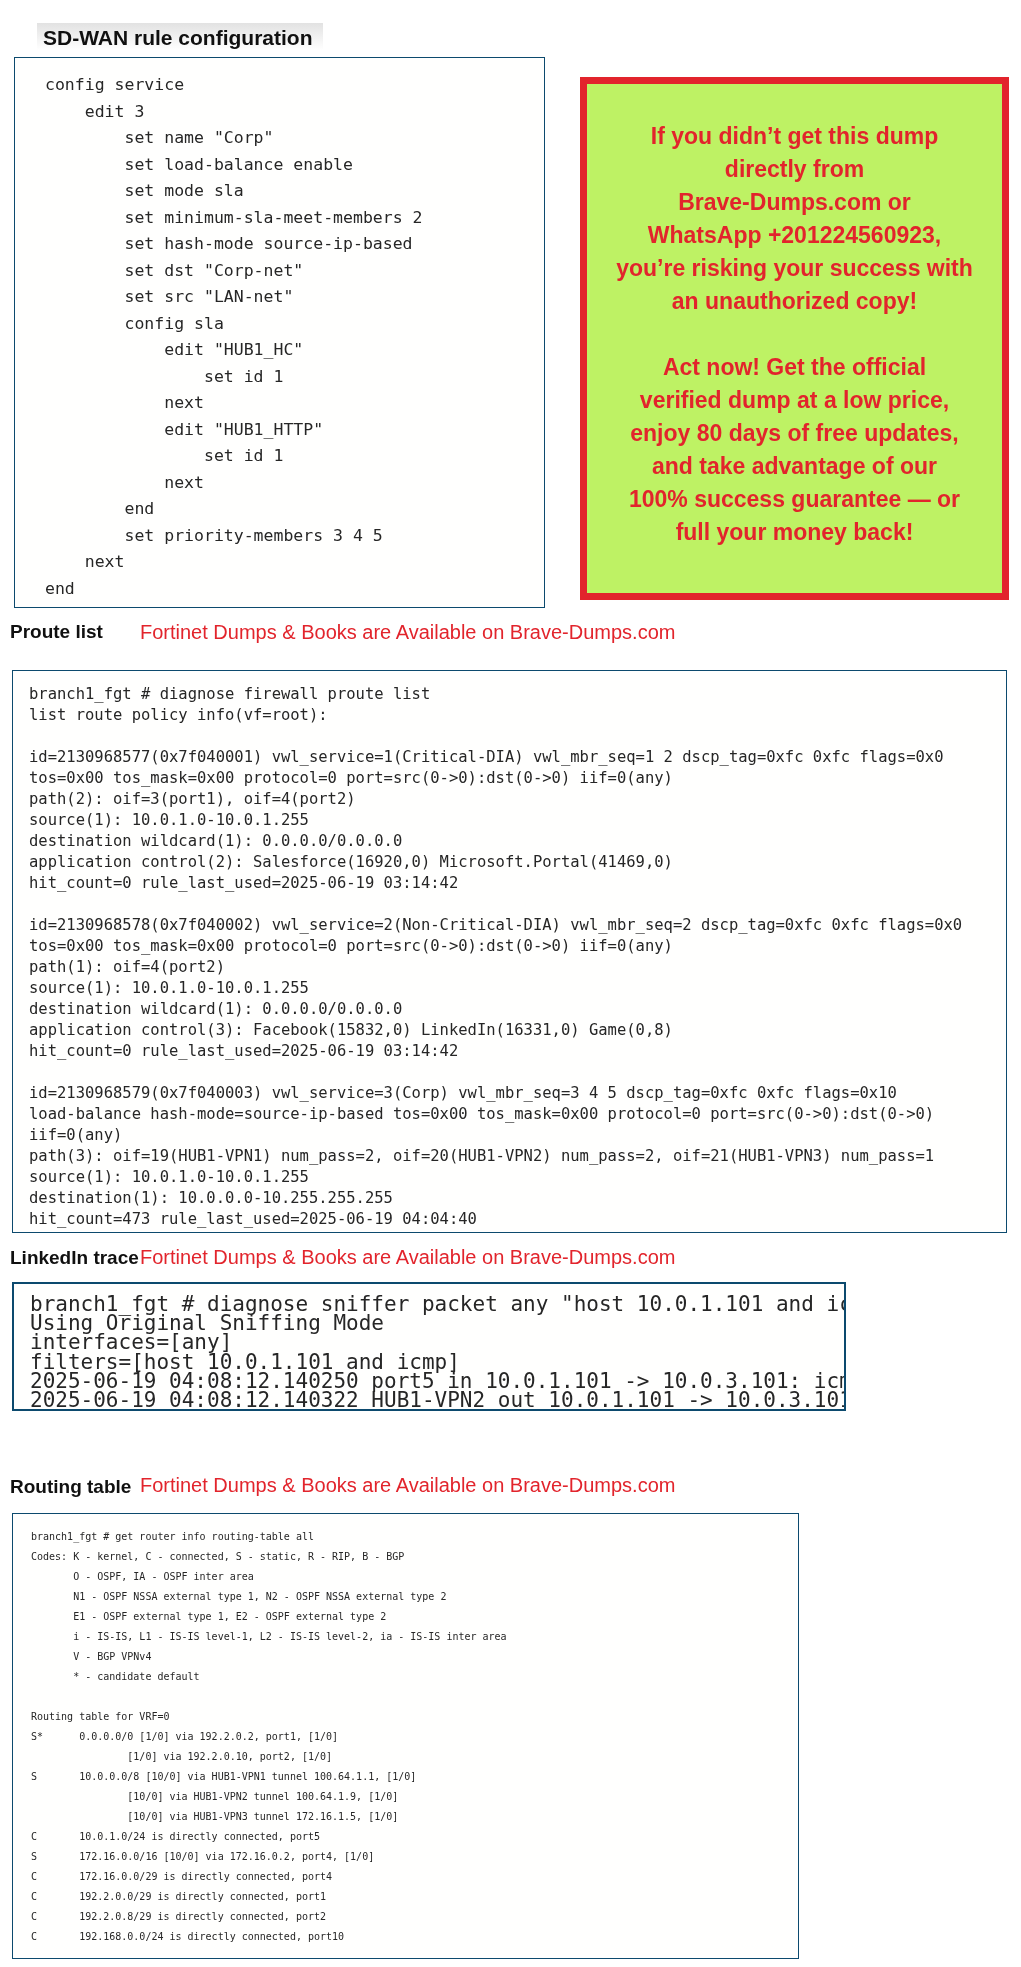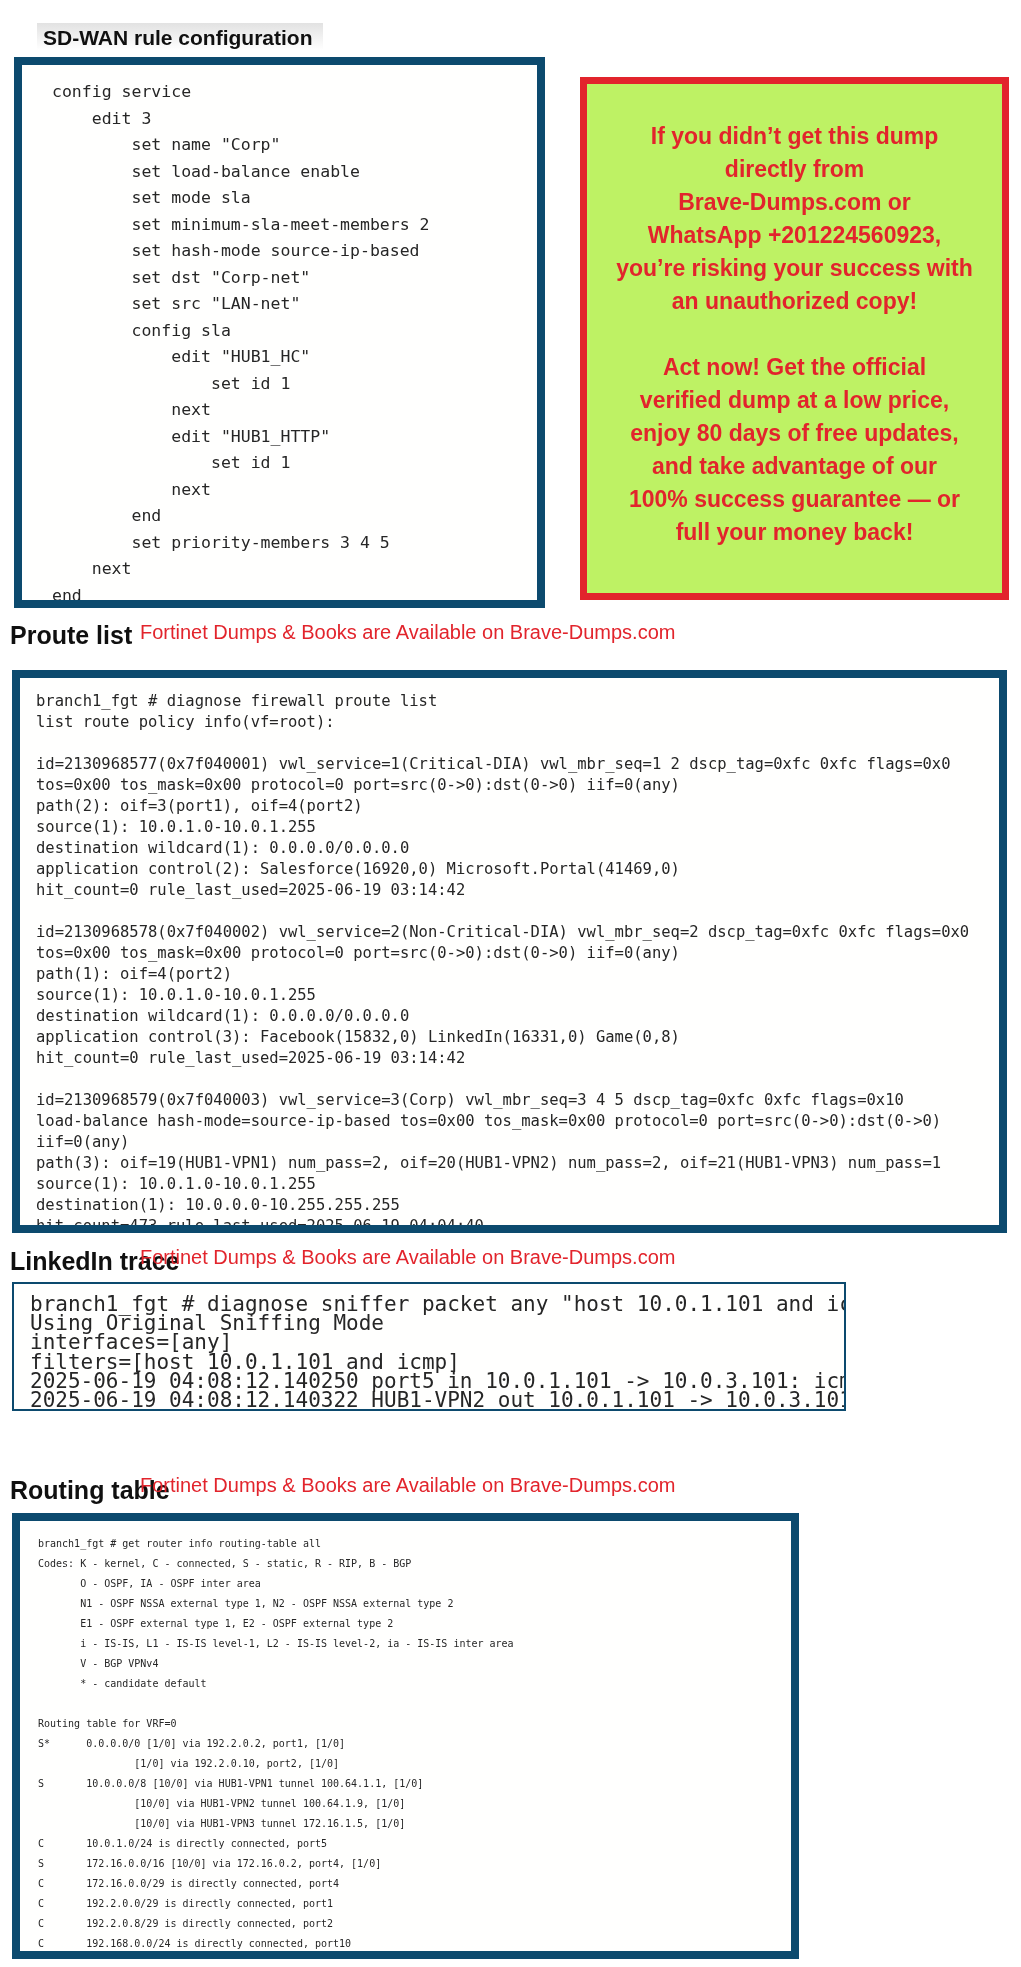--- a/index.html
+++ b/index.html
@@ -34,21 +34,21 @@
     text-align:center;
     font-size:28px;
     font-weight:bold;
     color:var(--red);
   }
   .codebox{
     position:absolute;
     margin:0;
     box-sizing:border-box;
     background:#fffffe;
-    border:8px solid #0c4a6e;
+    border:1px solid #0c4a6e;
     color:var(--ink);
     font-family:"DejaVu Sans Mono","Liberation Mono",monospace;
     white-space:pre;
     overflow:hidden;
   }
   .config-box{
     left:14px; top:57px;
     width:531px; height:551px;
     padding:14px 0 0 30px;
     font-size:16.5px;
@@ -66,21 +66,21 @@
     color:var(--red);
     font-weight:bold;
     font-size:23px;
     line-height:33px;
   }
   .promo-para{white-space:pre-line;margin:0 0 33px 0;}
   .sec-heading{
     position:absolute;
     left:10px;
     margin:0;
-    font-size:25px;
+    font-size:19px;
     font-weight:bold;
     color:#101010;
   }
   .dumps-banner{
     position:absolute;
     left:140px;
     width:782px;
     font-size:20px;
     font-weight:normal;
     color:var(--red);

